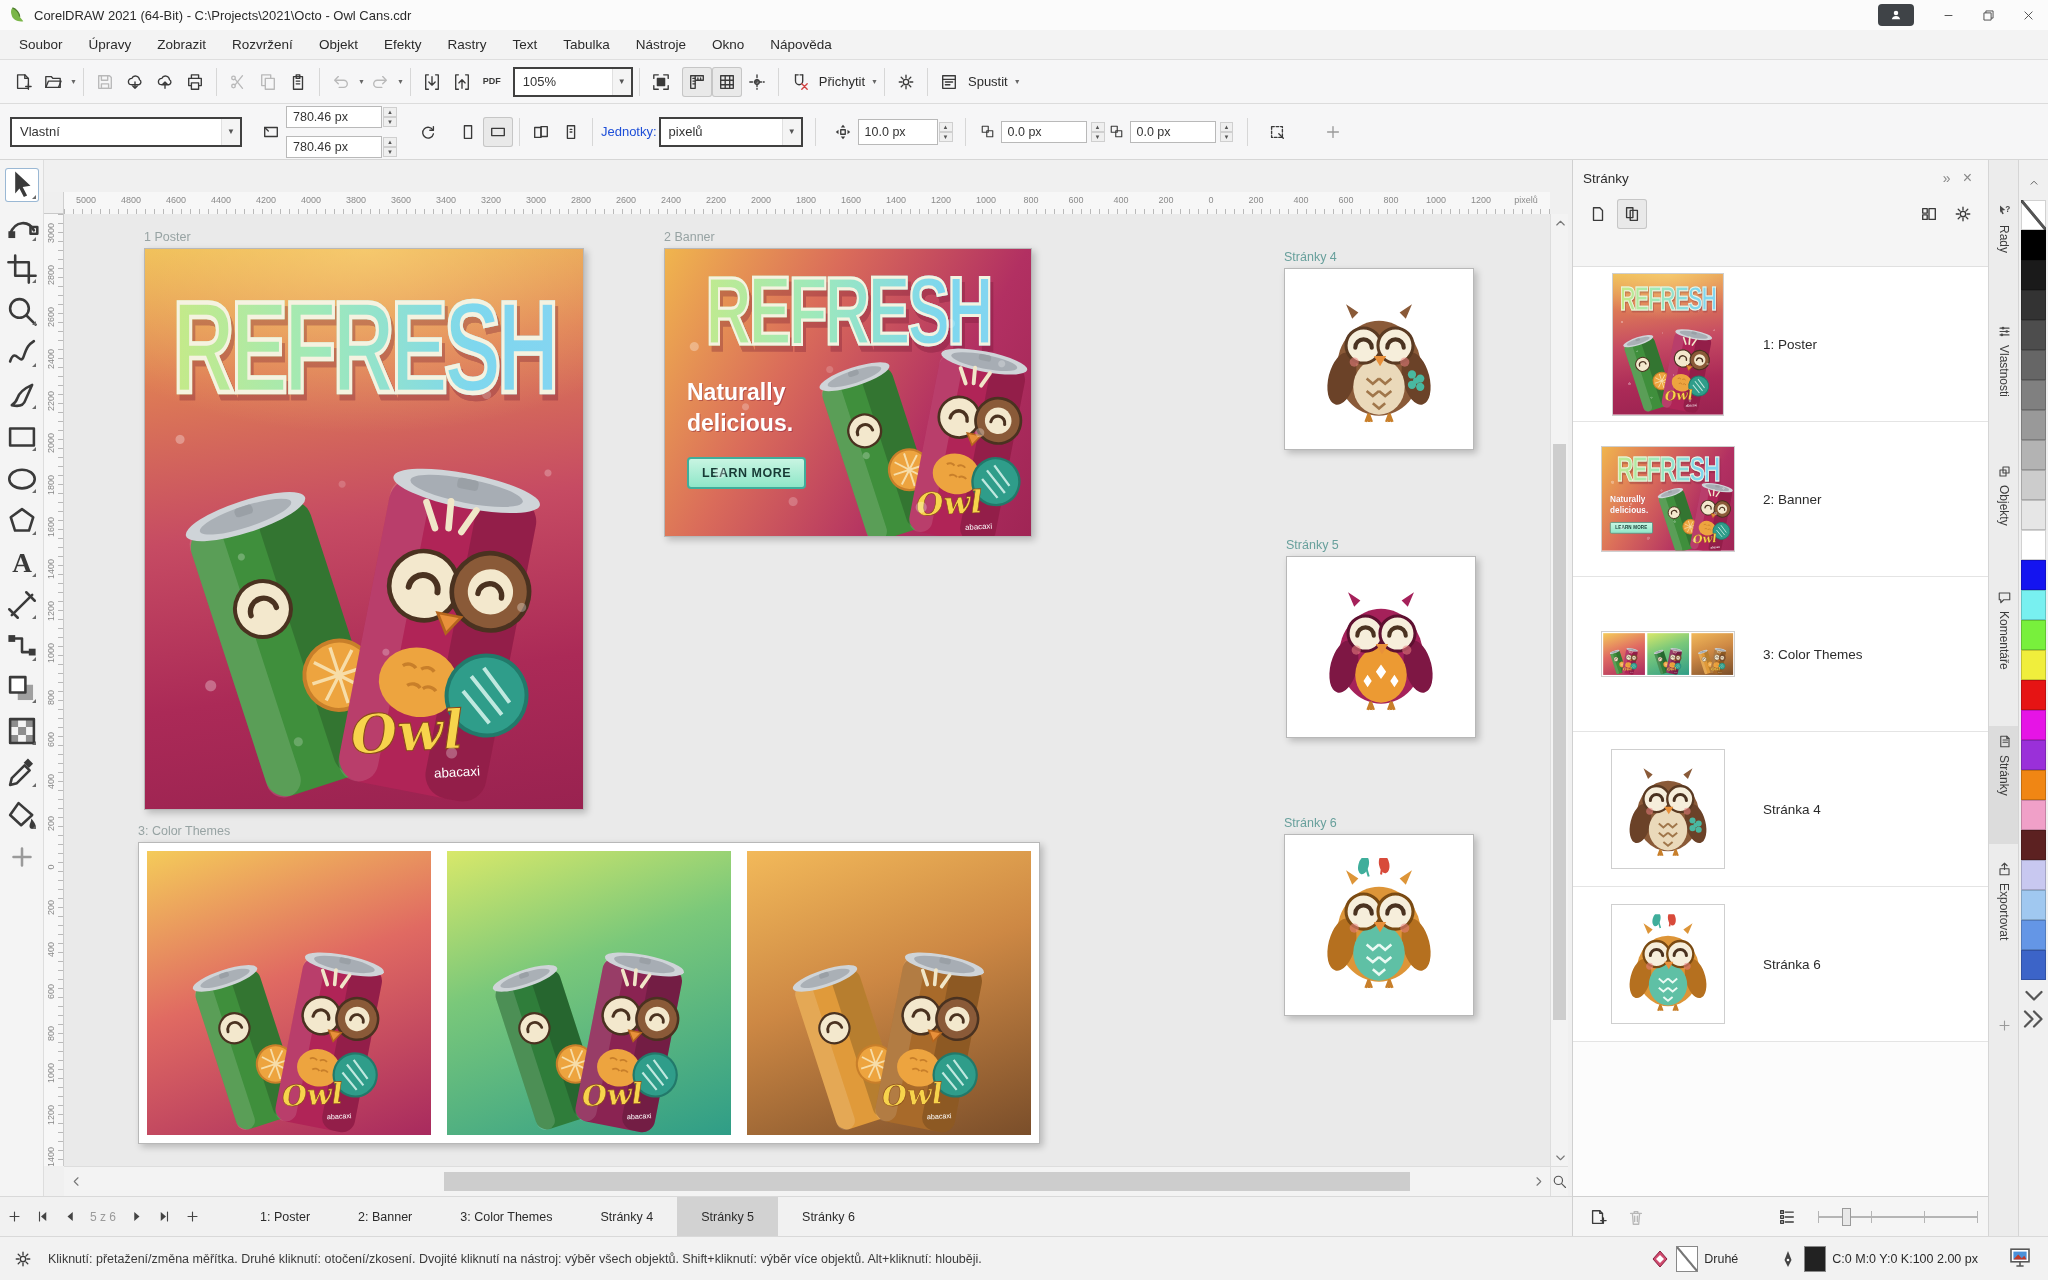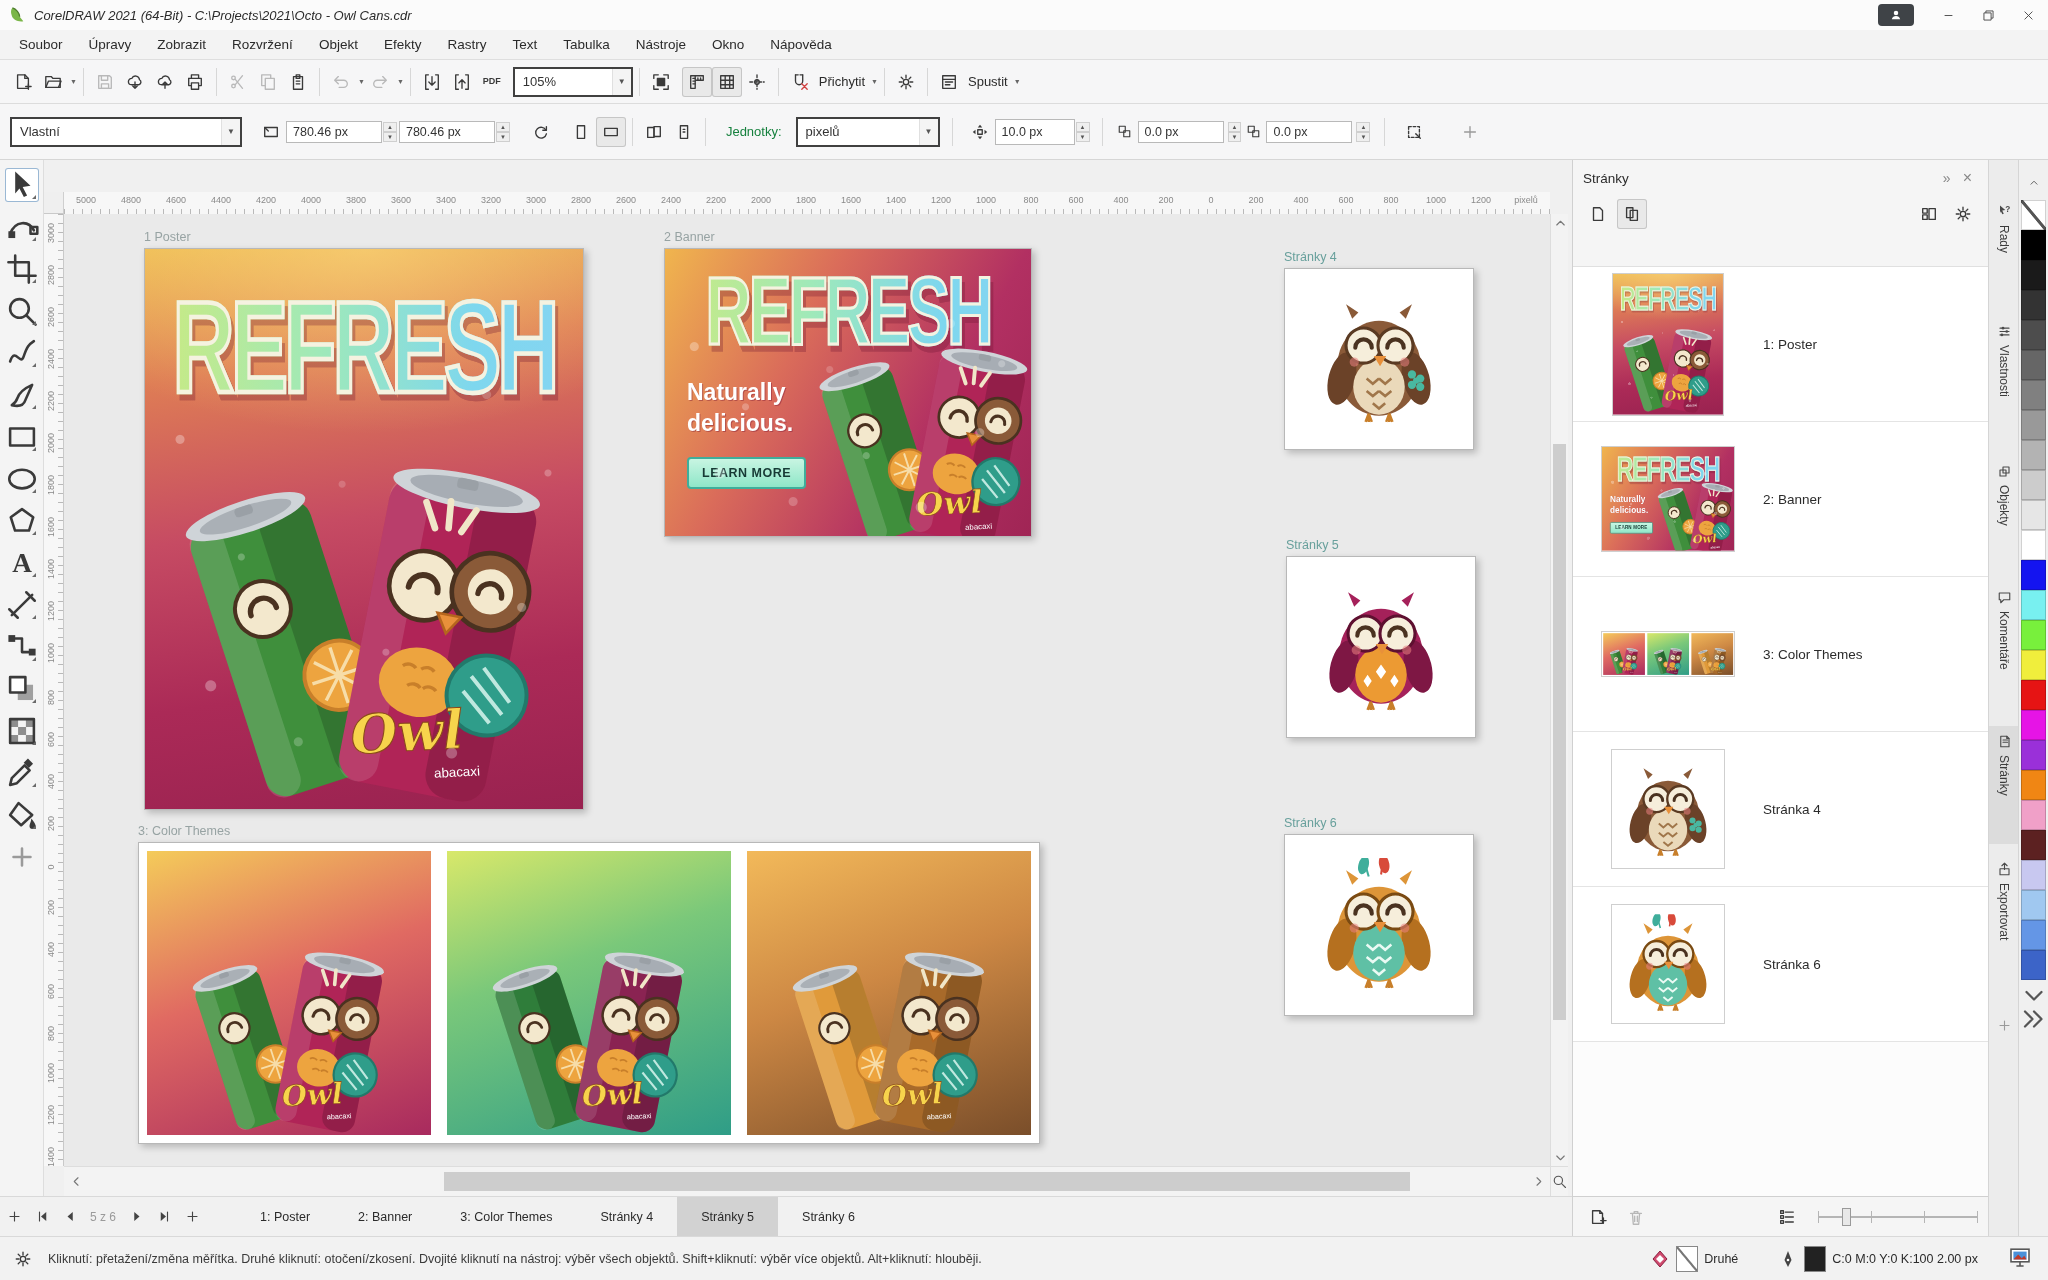--- a/index.html
+++ b/index.html
@@ -1,21 +1,21 @@
 <!DOCTYPE html>
 <html><head>
 <meta charset="utf-8">
 <style>
   html,body{margin:0;padding:0;background:#888;}
   #app{position:relative;width:2048px;height:1280px;background:#f0f0f0;font-family:"Liberation Sans",sans-serif;color:#333;overflow:hidden;-webkit-font-smoothing:antialiased;}
   .abs{position:absolute;}
   .ic svg{width:18px;height:18px;display:block;}
   .ic16 svg{width:15px;height:15px;display:block;}
   
-  #titlebar{left:0;top:0;width:2048px;height:30px;background:#fbfbfb;border-bottom:1px solid #e3e3e3;display:flex;align-items:center;font-style:italic;}
+  #titlebar{left:0;top:0;width:2048px;height:30px;background:#fbfbfb;border-bottom:1px solid #e3e3e3;display:flex;align-items:center;}
   #applogo{width:18px;height:18px;margin:0 8px 0 8px;}
   #wintitle{font-size:13px;color:#2b2b2b;}
   #winbtns{margin-left:auto;display:flex;align-items:center;height:100%;}
   #userbadge{width:36px;height:22px;background:#3f4347;border-radius:4px;display:flex;align-items:center;justify-content:center;margin-right:14px;}
   .winbtn{width:40px;height:100%;display:flex;align-items:center;justify-content:center;color:#444;}
   
   #menubar{left:0;top:30px;width:2048px;height:30px;background:#f3f3f3;border-bottom:1px solid #dedede;display:flex;align-items:center;padding-left:6px;box-sizing:border-box;}
   .mitem{font-size:13.5px;color:#2b2b2b;padding:4px 13px;}
   
   #toolbar{left:0;top:60px;width:2048px;height:44px;background:#f6f6f7;border-bottom:1px solid #dcdcdc;display:flex;align-items:center;padding-left:8px;box-sizing:border-box;}
@@ -24,21 +24,21 @@
   .tb.dis{opacity:.32;}
   .tb.on{background:#e9e9e9;box-shadow:inset 0 0 0 1px #c6c6c6;}
   .dd{font-size:7px;color:#666;margin-left:2px;}
   .vsep{width:1px;height:28px;background:#d7d7d7;margin:0 6px;flex:0 0 1px;}
   .combo{height:26px;background:#fff;border:2px solid #404040;display:flex;align-items:center;font-size:13px;}
   .combo .val{padding:0 8px;flex:1;}
   .combo .arr{width:18px;height:100%;display:flex;align-items:center;justify-content:center;color:#555;font-size:8px;border-left:1px solid #e0e0e0;background:#f4f4f4;}
   .fld{height:22px;background:#fff;border:1px solid #b9b9b9;display:flex;align-items:center;padding:0 6px;font-size:12.5px;box-sizing:border-box;}
   .spcol{display:flex;flex-direction:column;justify-content:center;margin-left:1px;}
   .spcol span{font-size:6px;color:#555;line-height:6px;padding:1px 3px;background:#efefef;border:1px solid #cfcfcf;}
-  .pblabel{font-size:13px;color:#15803d;margin:0 14px;}
+  .pblabel{font-size:13px;color:#1d4ed8;margin:0 2px;}
   .tbtext{font-size:13px;color:#2b2b2b;margin:0 4px;}
   .pdftxt{font-size:9px;font-weight:bold;color:#3a3a3a;line-height:9px;text-align:center;}
   
   #tabsrow{left:0;top:160px;width:1572px;height:32px;background:#ececec;border-bottom:1px solid #d0d0d0;display:flex;align-items:stretch;box-sizing:border-box;}
   #hometab{width:36px;display:flex;align-items:center;justify-content:center;color:#3a3a3a;margin-left:44px;}
   .doctab{display:flex;align-items:center;padding:0 20px;font-size:13px;color:#2b2b2b;}
   .doctab.active{background:#cfe4f7;}
   #tabplus{width:30px;display:flex;align-items:center;justify-content:center;color:#555;}
   
   #hruler{left:64px;top:192px;width:1486px;height:22px;background:#f7f7f7;border-bottom:1px solid #c9c9c9;overflow:hidden;background-image:repeating-linear-gradient(90deg,#b9b9b9 0 1px,transparent 1px 9px);background-size:100% 5px;background-position:0 100%;background-repeat:no-repeat;}
@@ -425,21 +425,21 @@
         <span class="val">Vlastní</span>
         <span class="arr">▼</span>
       </span>
     <span style="width:14px"></span>
     <span class="tb ic">
         <svg viewBox="0 0 20 20" fill="none" stroke="currentColor" stroke-width="1.5" stroke-linecap="round" stroke-linejoin="round">
           <path d="M3 5h14v10H3z"></path>
           <path d="M3 5l4 4"></path>
         </svg>
       </span>
-    <span style="display:flex;flex-direction:row;gap:2px">
+    <span style="display:flex;flex-direction:column;gap:8px">
       <span style="display:flex;align-items:center">
         <span class="fld" style="width:96px">
             <span>780.46 px</span>
           </span>
         <span class="spcol">
             <span>▲</span>
             <span>▼</span>
           </span>
       </span>
       <span style="display:flex;align-items:center">

